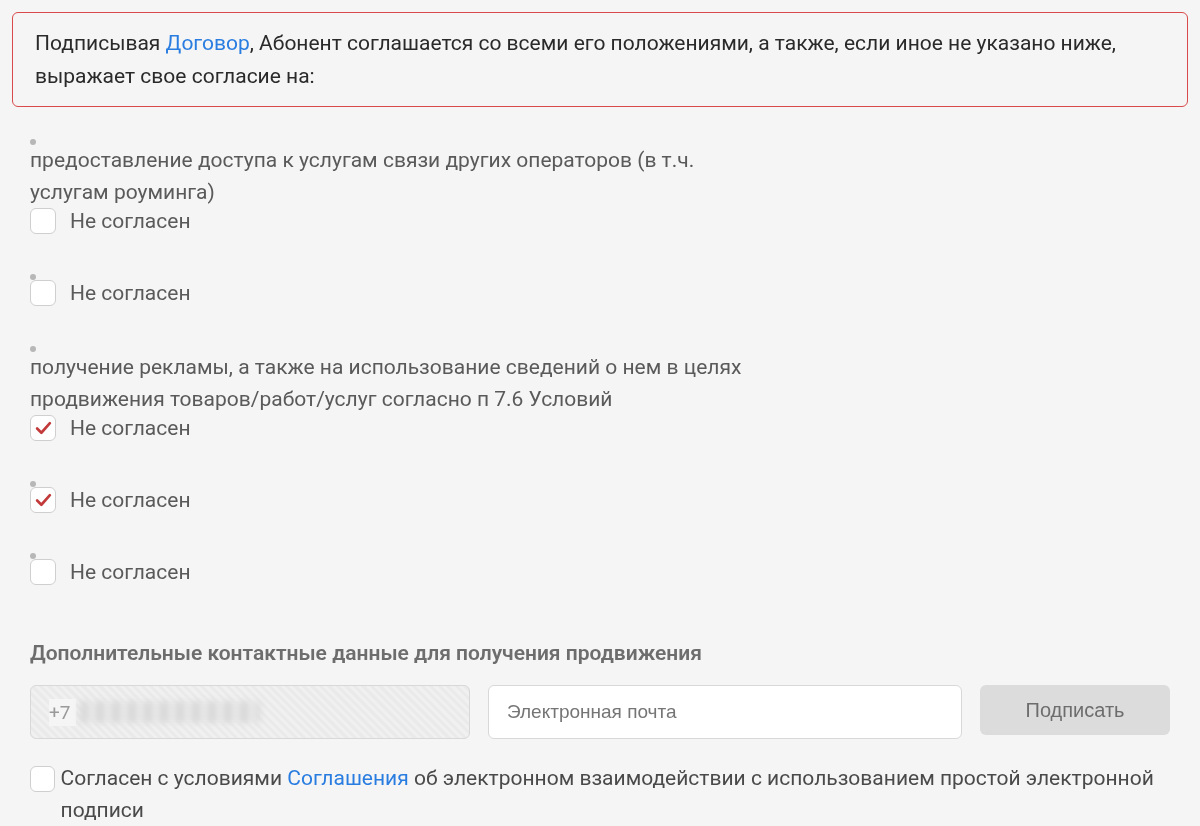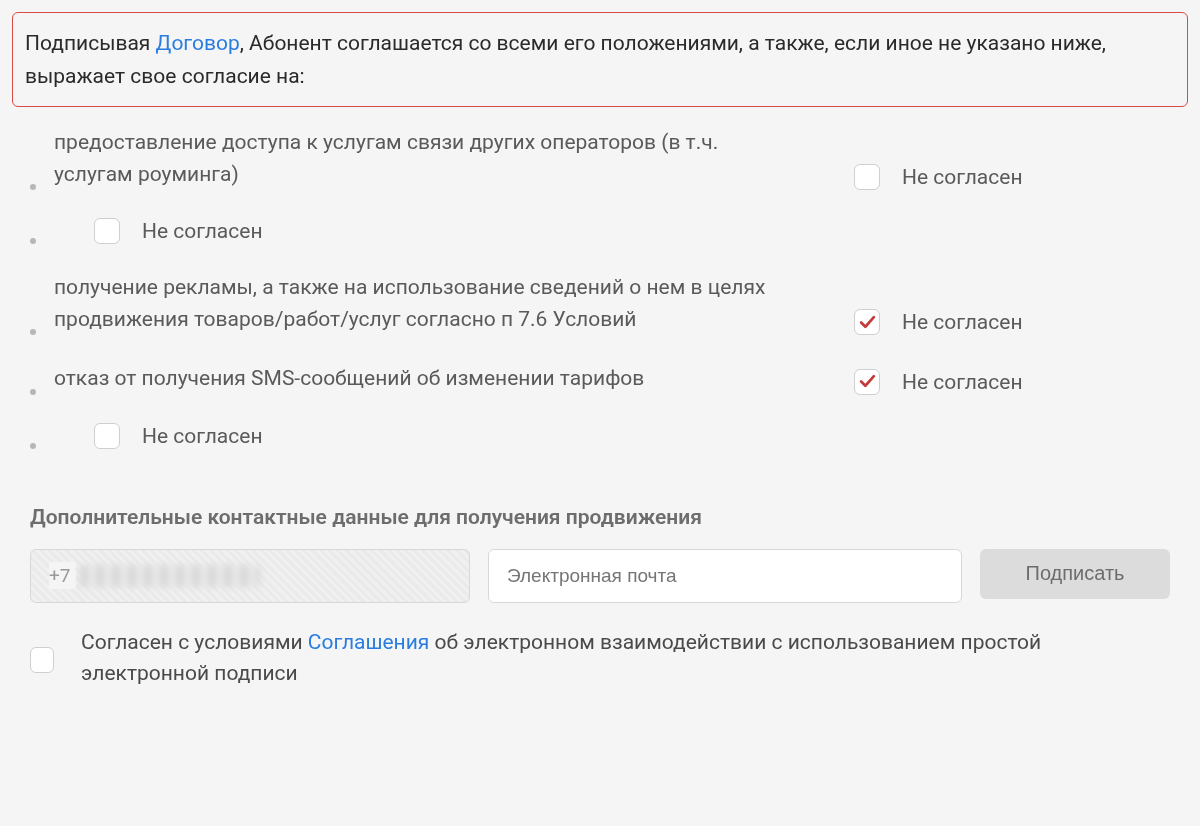--- a/index.html
+++ b/index.html
@@ -6,55 +6,55 @@
   body {
     font-family: -apple-system, BlinkMacSystemFont, "Segoe UI", Roboto, Arial, sans-serif;
     background: #f5f5f5;
     padding: 12px;
     width: 1200px;
     color: #333;
   }
   .header-box {
     border: 1.5px solid #d94a4a;
     border-radius: 6px;
-    padding: 14px 12px;
+    padding: 14px 22px;
     margin-bottom: 20px;
     font-size: 21px;
     line-height: 1.55;
     color: #2a2a2a;
     background: #f5f5f5;
   }
   .header-box a { color: #2a7de0; text-decoration: none; }
   .consent-list { padding: 0 12px 10px 18px; }
   .consent-row {
     display: flex;
-    align-items: flex-end;
+    align-items: flex-start;
     margin-bottom: 28px;
+    flex-direction: column;
   }
   .bullet {
     width: 6px; height: 6px; border-radius: 50%;
     background: #b7b7b7;
     margin-top: 12px;
     margin-right: 18px;
     flex: 0 0 auto;
   }
   .consent-text {
     flex: 1 1 auto;
     font-size: 21px;
     line-height: 1.5;
     color: #5a5a5a;
     padding-right: 30px;
     max-width: 760px;
   }
   .consent-right {
     display: flex;
     align-items: flex-start;
-    gap: 22px;
+    gap: 14px;
     flex: 0 0 auto;
-    margin-left: 40px;
   }
   .chk {
     width: 26px; height: 26px;
     border: 1.5px solid #cfcfcf;
     border-radius: 6px;
     background: #fff;
     display: inline-flex;
     align-items: center;
     justify-content: center;
     cursor: pointer;
@@ -105,22 +105,22 @@
     height: 50px;
     border: none;
     border-radius: 6px;
     background: #dcdcdc;
     color: #6d6d6d;
     font-size: 20px;
     cursor: pointer;
   }
   .agree-row {
     display: flex;
-    align-items: center;
-    gap: 27px;
+    align-items: flex-start;
+    gap: 6px;
     padding: 0 18px;
     font-size: 21px;
     line-height: 1.5;
     color: #4a4a4a;
   }
   .agree-row .chk { margin-top: 3px; }
   .agree-row a { color: #2a7de0; text-decoration: none; }
 </style>
 </head>
 <body>
@@ -156,21 +156,20 @@
           <svg viewBox="0 0 16 16">
             <path d="M2 8 L6 12 L14 3" stroke="#c23a3a" stroke-width="2.5" fill="none" stroke-linecap="round" stroke-linejoin="round"></path>
           </svg>
         </span>
       <span class="chk-label">Не согласен</span>
     </div>
   </div>
 
   <div class="consent-row">
     <span class="bullet"></span>
-    <div class="consent-text">отказ от получения SMS-сообщений об изменении тарифов</div>
     <div class="consent-right">
       <span class="chk checked">
           <svg viewBox="0 0 16 16">
             <path d="M2 8 L6 12 L14 3" stroke="#c23a3a" stroke-width="2.5" fill="none" stroke-linecap="round" stroke-linejoin="round"></path>
           </svg>
         </span>
       <span class="chk-label">Не согласен</span>
     </div>
   </div>
 

